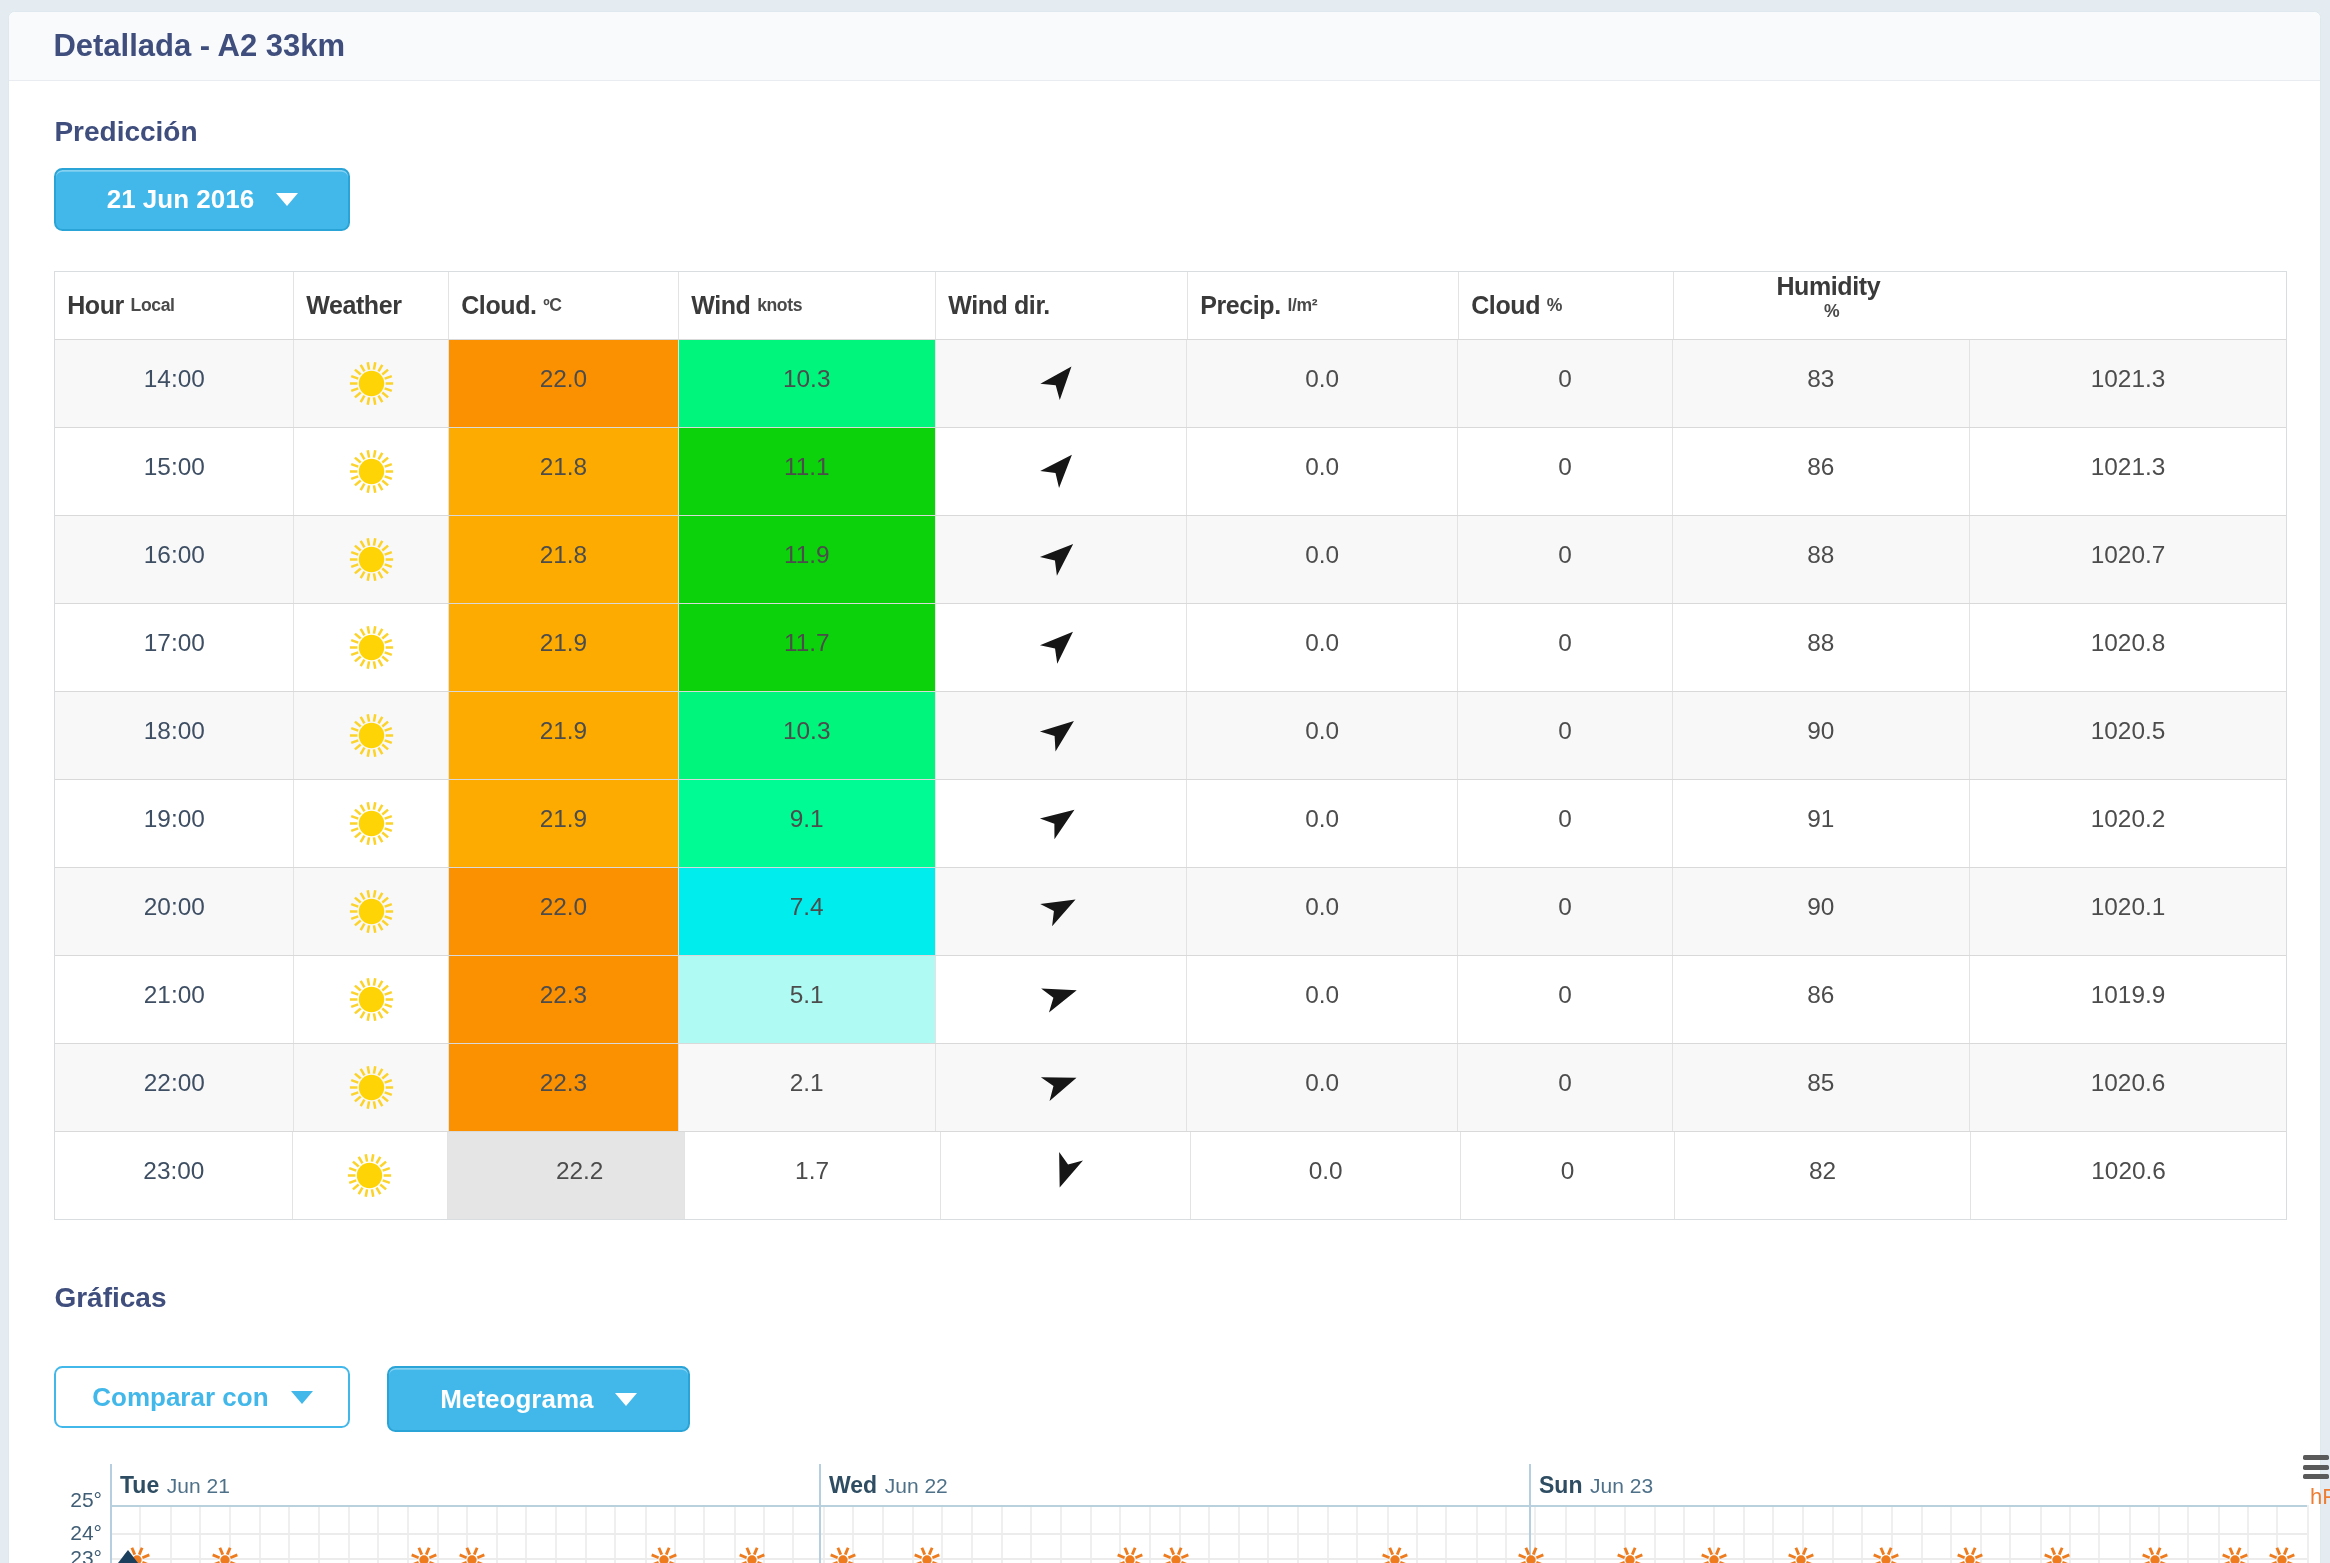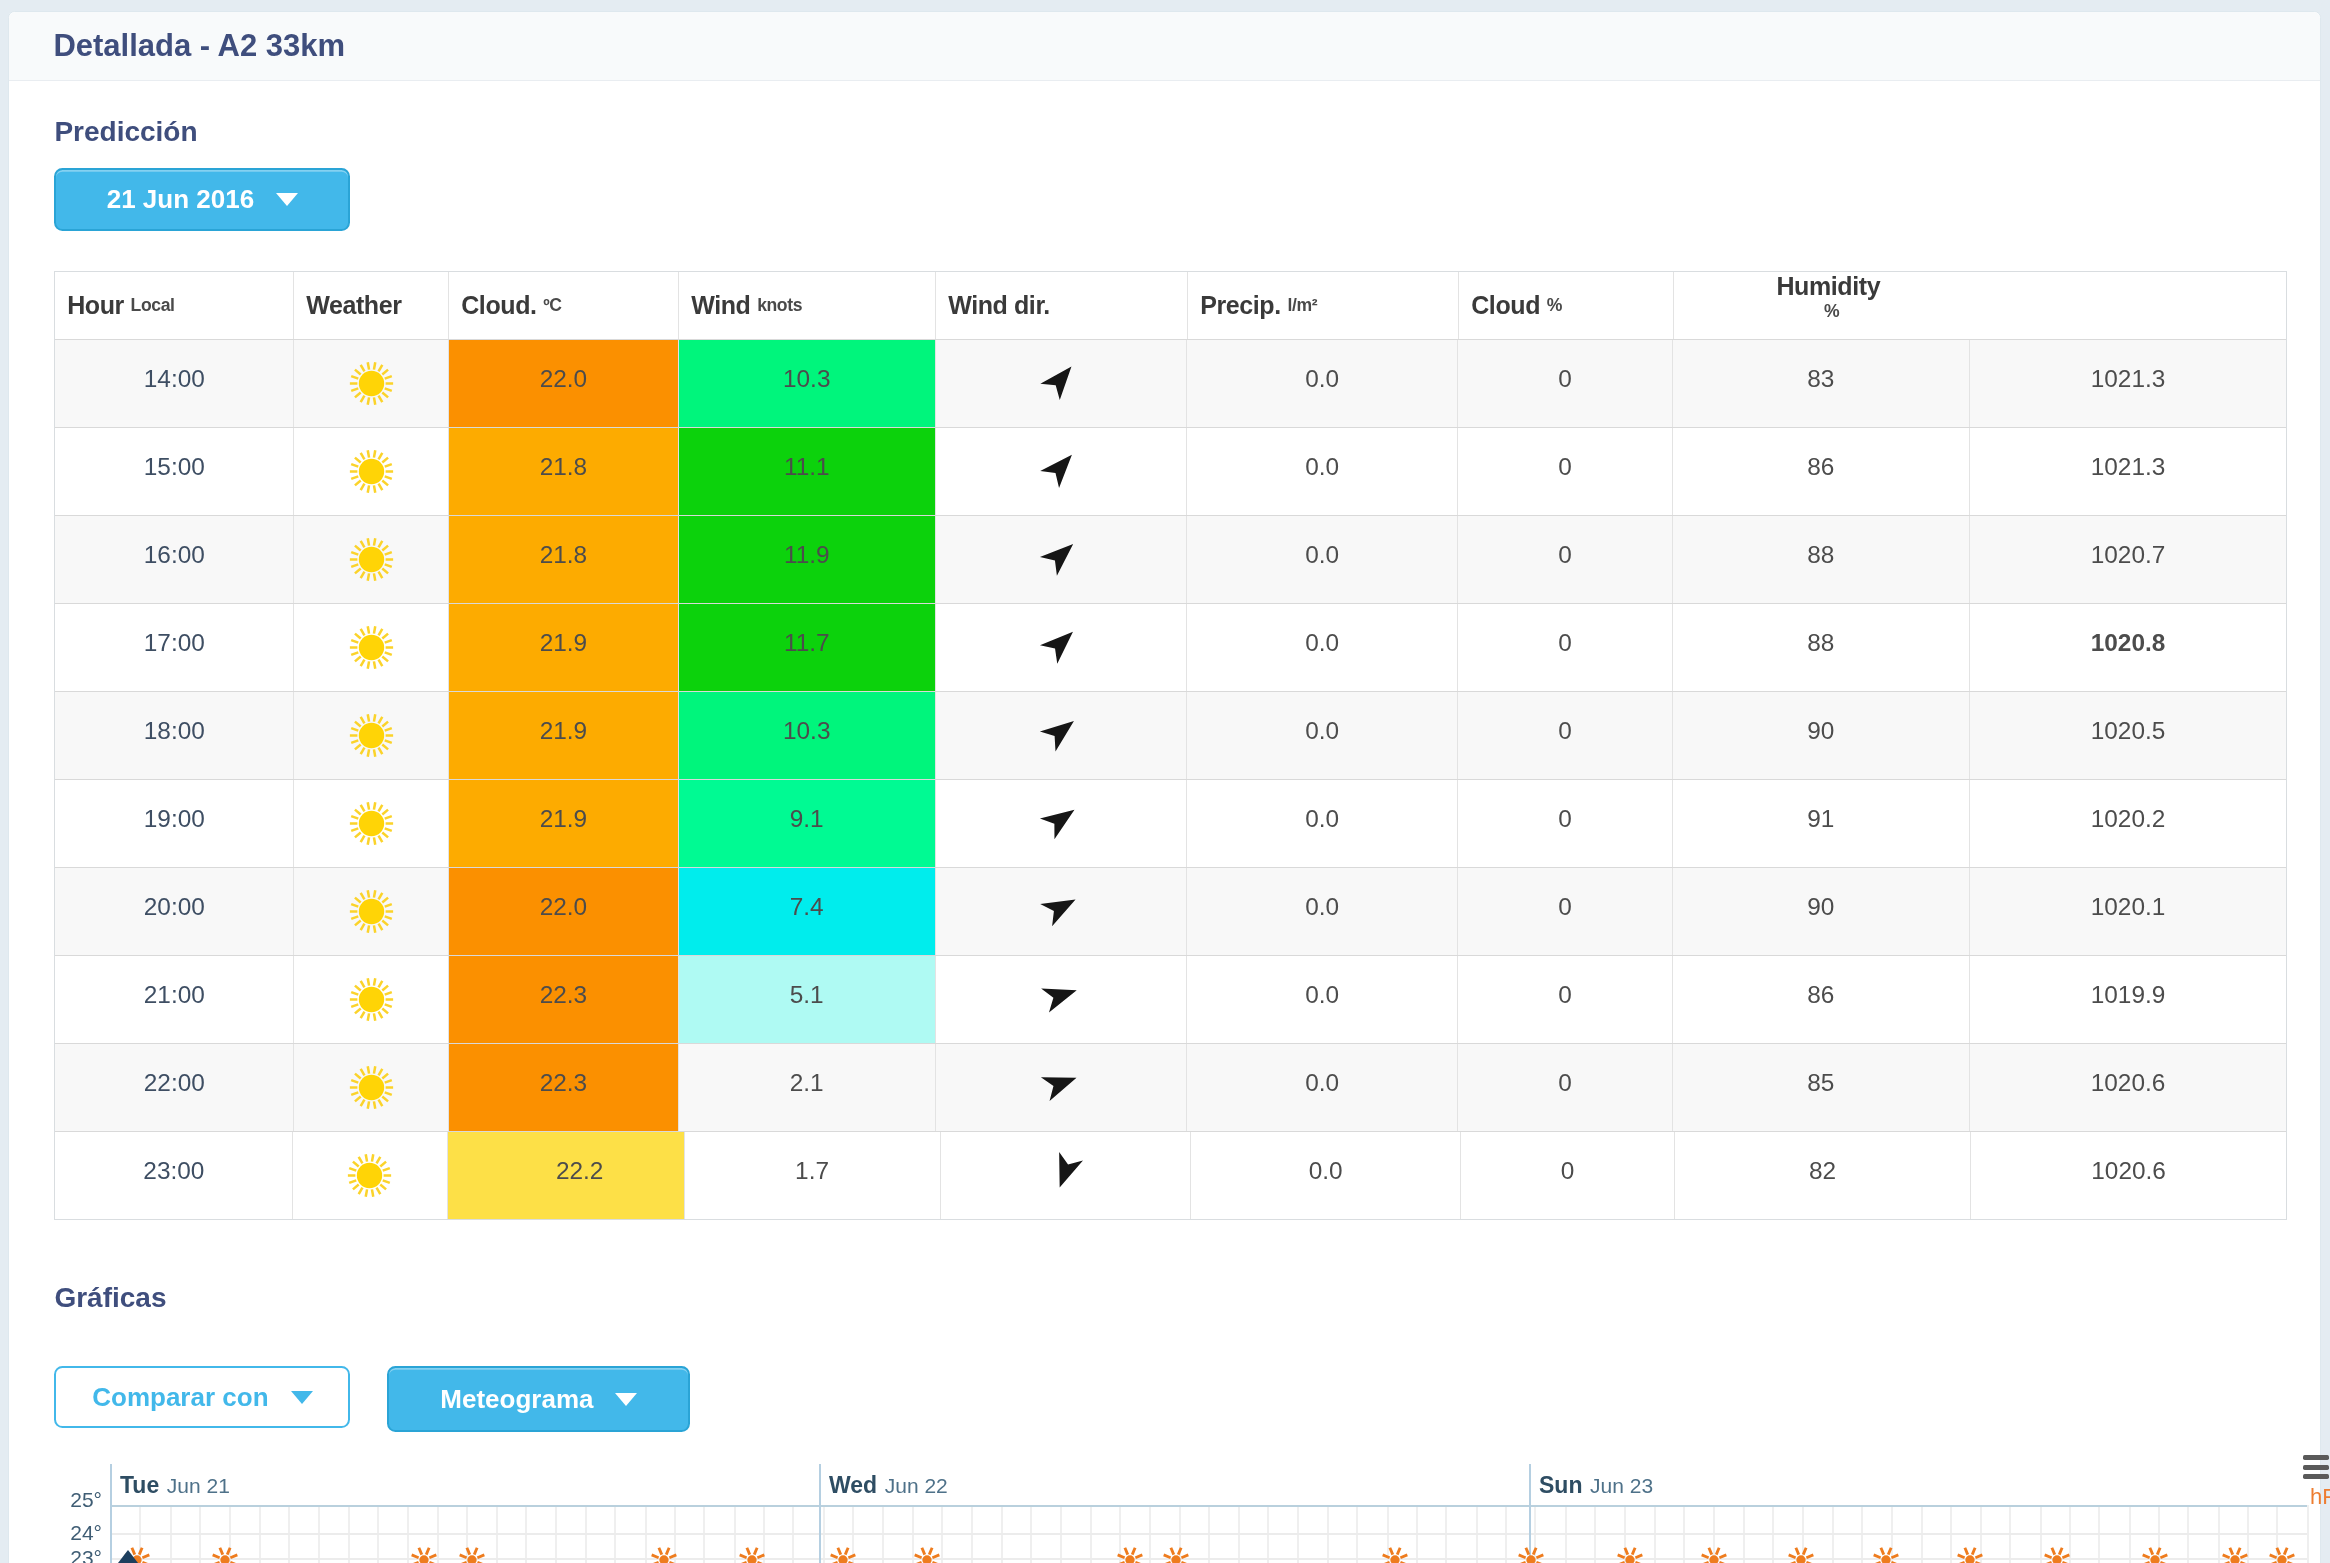--- a/index.html
+++ b/index.html
@@ -246,21 +246,21 @@
               <div class="tcell" style="width: 230px; background: rgb(253, 171, 0);">21.9</div>
               <div class="tcell" style="width: 257px; background: rgb(12, 210, 12);">11.7</div>
               <div class="tcell icon-cell" style="width: 252px;">
                 <svg width="39" height="39" viewBox="0 0 24 24" style="transform:rotate(47deg)">
     <path d="M12 1.5 L19.8 22 L12 16.6 L4.2 22 Z" fill="#161616"></path>
                 </svg>
               </div>
               <div class="tcell" style="width: 271px;">0.0</div>
               <div class="tcell" style="width: 215px;">0</div>
               <div class="tcell" style="width: 297px;">88</div>
-              <div class="tcell" style="width: 318px; font-weight: bold;">1020.8</div>
+              <div class="tcell" style="width: 318px;">1020.8</div>
             </div>
             <div class="trow stripe">
               <div class="tcell" style="width: 238px;">18:00</div>
               <div class="tcell icon-cell" style="width: 155px;">
                 <svg width="47" height="47" viewBox="0 0 56 56">
     <line x1="44.8" y1="28" x2="53.760000000000005" y2="28" stroke="#fbd32a" stroke-width="3"></line>
                   <line x1="43.786836029203265" y1="33.745938407871236" x2="52.206481911445" y2="36.81043889206923" stroke="#fbd32a" stroke-width="3"></line>
                   <line x1="40.86954664439883" y1="38.79883184273386" x2="47.73330485474487" y2="44.558208825525256" stroke="#fbd32a" stroke-width="3"></line>
                   <line x1="36.400000000000006" y1="42.54922678357857" x2="40.88" y2="50.30881440148714" stroke="#fbd32a" stroke-width="3"></line>
                   <line x1="30.91728938480443" y1="44.5447702506051" x2="32.47317705670013" y2="53.368647717594484" stroke="#fbd32a" stroke-width="3"></line>
@@ -458,21 +458,21 @@
                   <line x1="15.130453355601164" y1="17.201168157266146" x2="8.266695145255117" y2="11.441791174474755" stroke="#fbd32a" stroke-width="3"></line>
                   <line x1="19.599999999999994" y1="13.450773216421435" x2="15.119999999999989" y2="5.691185598512867" stroke="#fbd32a" stroke-width="3"></line>
                   <line x1="25.08271061519557" y1="11.455229749394906" x2="23.526822943299877" y2="2.631352282405519" stroke="#fbd32a" stroke-width="3"></line>
                   <line x1="30.917289384804423" y1="11.455229749394903" x2="32.473177056700116" y2="2.6313522824055156" stroke="#fbd32a" stroke-width="3"></line>
                   <line x1="36.39999999999999" y1="13.450773216421423" x2="40.87999999999998" y2="5.691185598512849" stroke="#fbd32a" stroke-width="3"></line>
                   <line x1="40.869546644398824" y1="17.201168157266135" x2="47.73330485474487" y2="11.44179117447474" stroke="#fbd32a" stroke-width="3"></line>
                   <line x1="43.786836029203265" y1="22.254061592128767" x2="52.206481911445" y2="19.18956110793078" stroke="#fbd32a" stroke-width="3"></line>
                   <circle cx="28" cy="28" r="15.120000000000001" fill="#ffd406"></circle>
                 </svg>
               </div>
-              <div class="tcell" style="width: 238px; background: #fde047; padding-left: 28px;">22.2</div>
+              <div class="tcell" style="width: 238px; background: #e5e5e5; padding-left: 28px;">22.2</div>
               <div class="tcell" style="width: 257px;">1.7</div>
               <div class="tcell icon-cell" style="width: 252px;">
                 <svg width="39" height="39" viewBox="0 0 24 24" style="transform:rotate(200deg)">
     <path d="M12 1.5 L19.8 22 L12 16.6 L4.2 22 Z" fill="#161616"></path>
                 </svg>
               </div>
               <div class="tcell" style="width: 271px;">0.0</div>
               <div class="tcell" style="width: 215px;">0</div>
               <div class="tcell" style="width: 297px;">82</div>
               <div class="tcell" style="width: 318px;">1020.6</div>

